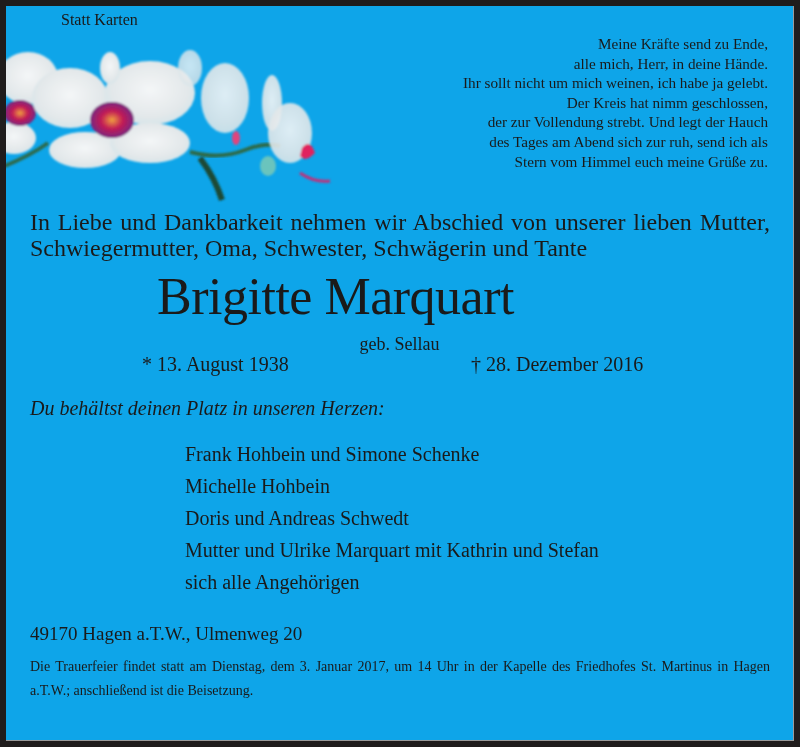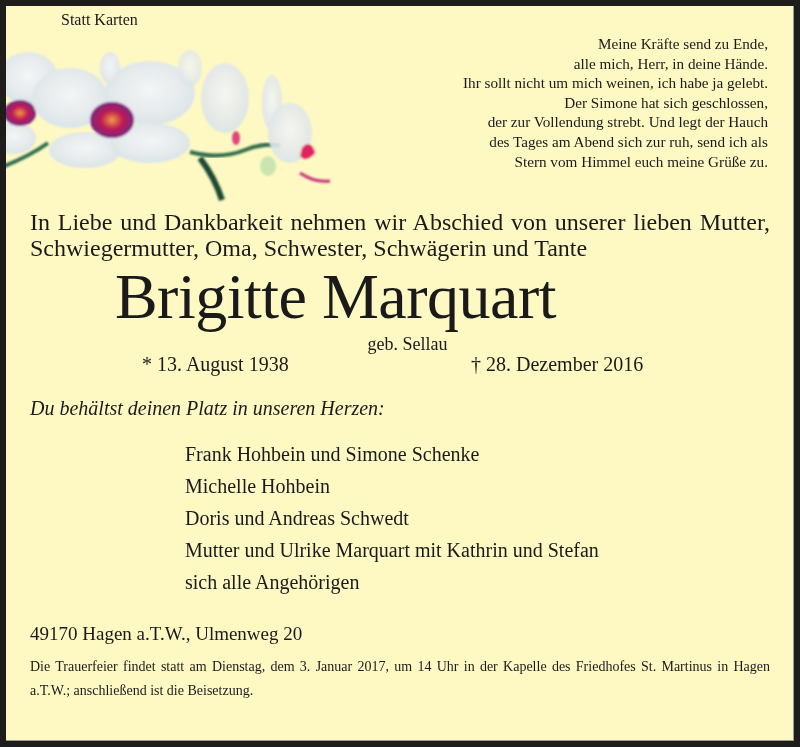--- a/index.html
+++ b/index.html
@@ -5,42 +5,42 @@
     html, body { margin: 0; padding: 0; }
     body {
       width: 800px; height: 747px; overflow: hidden;
       background: #1f1c1c;
       font-family: "Liberation Serif", "DejaVu Serif", serif;
       color: #1a1a1a;
     }
     .card {
       position: absolute; left: 6px; top: 6px;
       width: 787px; height: 734px;
-      background: #fef9c3;
+      background: #0ea5e9;
       border-right: 1px solid #9a9a9a;
       border-bottom: 1px solid #9a9a9a;
       overflow: hidden;
     }
     .abs { position: absolute; white-space: nowrap; }
     .statt { left: 55px; top: 5px; font-size: 16px; }
     .orchid { position: absolute; left: -6px; top: 32px; width: 340px; height: 170px; }
     .poem {
       position: absolute; right: 25px; top: 28px;
       text-align: right; font-size: 15.2px; line-height: 19.6px;
     }
     .intro {
       position: absolute; left: 24px; top: 203px; width: 740px;
       font-size: 24px; line-height: 26px; text-align: justify;
     }
     .intro .l1 { text-align-last: justify; display: block; }
     .name {
       position: absolute; left: 0; top: 261px; width: 659px; text-align: center;
-      font-size: 64px; line-height: 60px; letter-spacing: -0.5px;
+      font-size: 52px; line-height: 60px; letter-spacing: -0.5px;
     }
-    .maiden { position: absolute; left: 0; top: 328px; width: 787px; text-align: center; font-size: 18px; padding-left: 8px; }
+    .maiden { position: absolute; left: 0; top: 328px; width: 787px; text-align: center; font-size: 18px; }
     .born { left: 136px; top: 347px; font-size: 20px; text-align: center; }
     .died { left: 465px; top: 347px; font-size: 20px; }
     .heart { left: 24px; top: 391px; font-size: 20px; font-style: italic; }
     .family { position: absolute; left: 179px; top: 432px; font-size: 20px; line-height: 32px; }
     .family div { white-space: nowrap; }
     .address { left: 24px; top: 617px; font-size: 19px; }
     .service {
       position: absolute; left: 24px; top: 649px; width: 740px;
       font-size: 14px; line-height: 24px; text-align: justify;
     }
@@ -94,21 +94,21 @@
       <path d="M302 110 Q310 100 315 115 Q305 125 300 118 Z" fill="#e0245e"></path>
       <path d="M300 135 Q315 145 330 143" stroke="#c0307a" stroke-width="3" fill="none"></path>
       <ellipse cx="268" cy="128" rx="8" ry="10" fill="#a6d8a0" opacity="0.6"></ellipse>
     </g>
   </svg>
 
   <div class="poem">
     <div>Meine Kräfte send zu Ende,</div>
     <div>alle mich, Herr, in deine Hände.</div>
     <div>Ihr sollt nicht um mich weinen, ich habe ja gelebt.</div>
-    <div>Der Simone hat sich geschlossen,</div>
+    <div>Der Kreis hat nimm geschlossen,</div>
     <div>der zur Vollendung strebt. Und legt der Hauch</div>
     <div>des Tages am Abend sich zur ruh, send ich als</div>
     <div>Stern vom Himmel euch meine Grüße zu.</div>
   </div>
 
   <div class="intro">
     <span class="l1">In Liebe und Dankbarkeit nehmen wir Abschied von unserer lieben Mutter,</span>
     <span>Schwiegermutter, Oma, Schwester, Schwägerin und Tante</span>
   </div>
 

